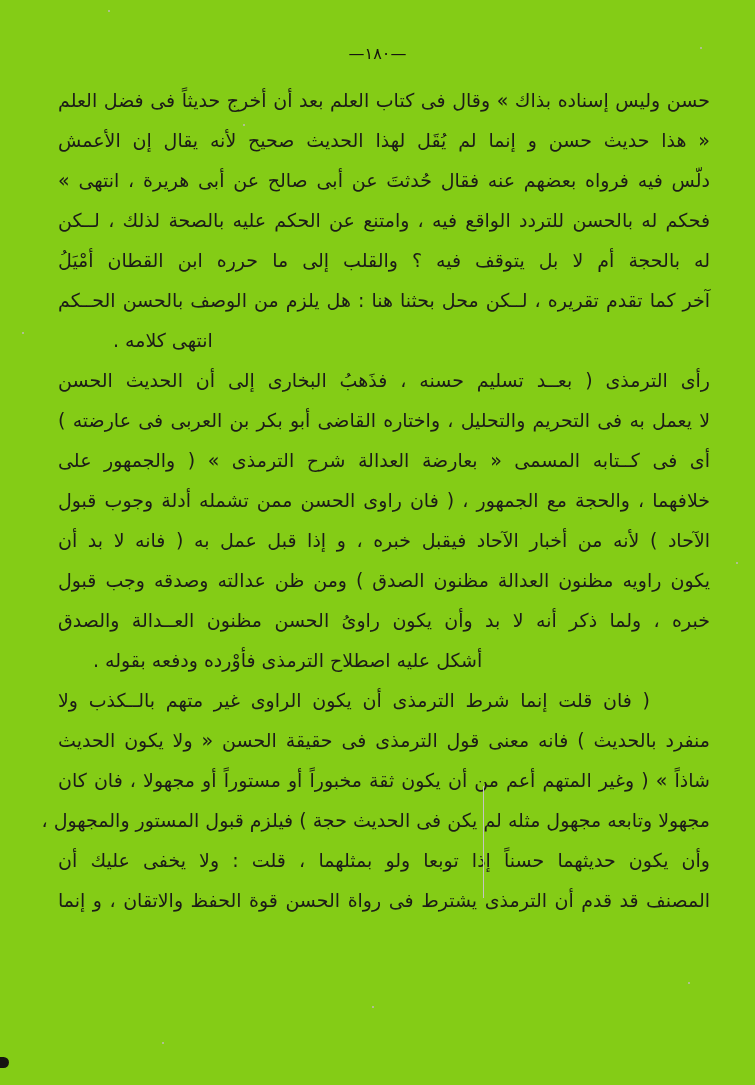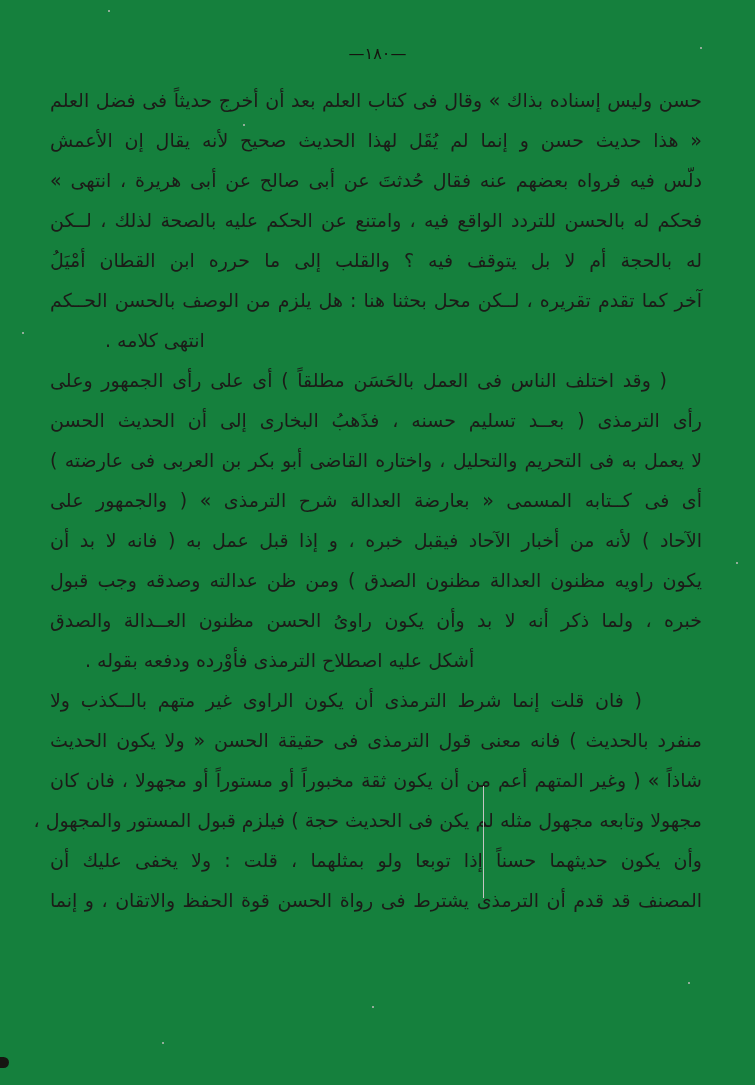--- a/index.html
+++ b/index.html
@@ -4,35 +4,35 @@
 <style>
   html,body{margin:0;padding:0;}
   body{
     width:755px;height:1085px;
     background:#ffffff;
     font-family:"DejaVu Sans",sans-serif;
   }
   .page{
     position:relative;
     width:755px;height:1085px;
-    background:#15803d;
+    background:#84cc16;
     color:#1c1b18;
     overflow:hidden;
   }
   .page-number{
     position:absolute;
     top:44px;left:0;right:0;
     text-align:center;
     font-size:16px;
     letter-spacing:1px;
     color:#15140f;
   }
   .text-block{
     position:absolute;
-    top:80px;left:50px;
+    top:80px;left:58px;
     width:652px;
     direction:rtl;
   }
   .line{
     font-size:19px;
     line-height:40px;
     height:40px;
     text-align:justify;
     text-align-last:justify;
     white-space:nowrap;
@@ -71,24 +71,24 @@
   <div class="page-number">—١٨٠—</div>
 
   <div class="text-block" id="text-block">
       <div class="line"><span>حسن وليس إسناده بذاك » وقال فى كتاب العلم بعد أن أخرج حديثاً فى فضل العلم</span></div>
       <div class="line"><span>« هذا حديث حسن و إنما لم يُقَل لهذا الحديث صحيح لأنه يقال إن الأعمش</span></div>
       <div class="line"><span>دلّس فيه فرواه بعضهم عنه فقال حُدثتَ عن أبى صالح عن أبى هريرة ، انتهى »</span></div>
       <div class="line"><span>فحكم له بالحسن للتردد الواقع فيه ، وامتنع عن الحكم عليه بالصحة لذلك ، لــكن</span></div>
       <div class="line"><span>له بالحجة أم لا بل يتوقف فيه ؟ والقلب إلى ما حرره ابن القطان أمْيَلُ</span></div>
       <div class="line"><span>آخر كما تقدم تقريره ، لــكن محل بحثنا هنا : هل يلزم من الوصف بالحسن الحــكم</span></div>
       <div class="line line-left" style="padding-left: 55px;"><span>انتهى كلامه .</span></div>
-      <div class="line" style="padding-right: 35px;"><span>( وقد اختلف الناس فى العمل بالحَسَن مطلقاً )  أى على رأى الجمهور وعلى</span></div>
       <div class="line"><span>رأى الترمذى ( بعــد تسليم حسنه ، فذَهبُ البخارى إلى أن الحديث الحسن</span></div>
       <div class="line"><span>لا يعمل به فى التحريم والتحليل ، واختاره القاضى أبو بكر بن العربى فى عارضته )</span></div>
       <div class="line"><span>أى فى كــتابه المسمى « بعارضة العدالة شرح الترمذى »  ( والجمهور على</span></div>
+      <div class="line"><span>خلافهما ، والحجة مع الجمهور ، ( فان راوى الحسن ممن تشمله أدلة وجوب قبول</span></div>
       <div class="line"><span>الآحاد ) لأنه من أخبار الآحاد فيقبل خبره ، و إذا قبل عمل به ( فانه لا بد أن</span></div>
       <div class="line"><span>يكون راويه مظنون العدالة مظنون الصدق ) ومن ظن عدالته وصدقه وجب قبول</span></div>
       <div class="line"><span>خبره ، ولما ذكر أنه لا بد وأن يكون راوىُ الحسن مظنون العــدالة والصدق</span></div>
       <div class="line line-left" style="padding-left: 35px;"><span>أشكل عليه اصطلاح الترمذى فأوْرده ودفعه بقوله .</span></div>
       <div class="line" style="padding-right: 60px;"><span>( فان قلت إنما شرط الترمذى أن يكون الراوى غير متهم بالــكذب ولا</span></div>
       <div class="line"><span>منفرد بالحديث )  فانه معنى قول الترمذى فى حقيقة الحسن « ولا يكون الحديث</span></div>
       <div class="line"><span>شاذاً » ( وغير المتهم أعم من أن يكون ثقة مخبوراً أو مستوراً أو مجهولا ، فان كان</span></div>
       <div class="line"><span>مجهولا وتابعه مجهول مثله لم يكن فى الحديث حجة ) فيلزم قبول المستور والمجهول ،</span></div>
       <div class="line"><span>وأن يكون حديثهما حسناً إذا توبعا ولو بمثلهما ، </span><span class="bold">قلت : ولا يخفى عليك أن</span></div>
       <div class="line"><span class="bold">المصنف قد قدم أن الترمذى يشترط فى رواة الحسن قوة الحفظ والاتقان ، و إنما</span></div>

